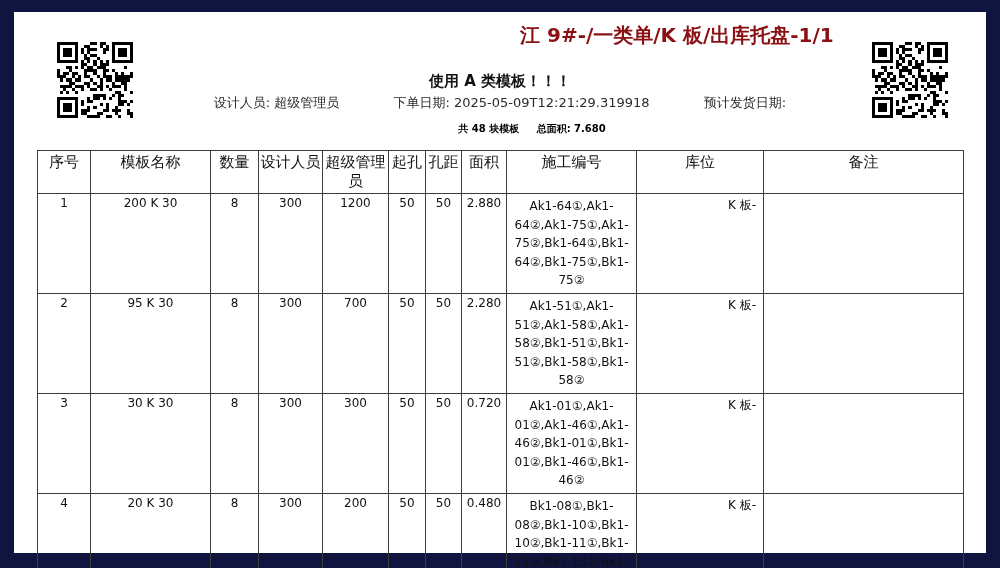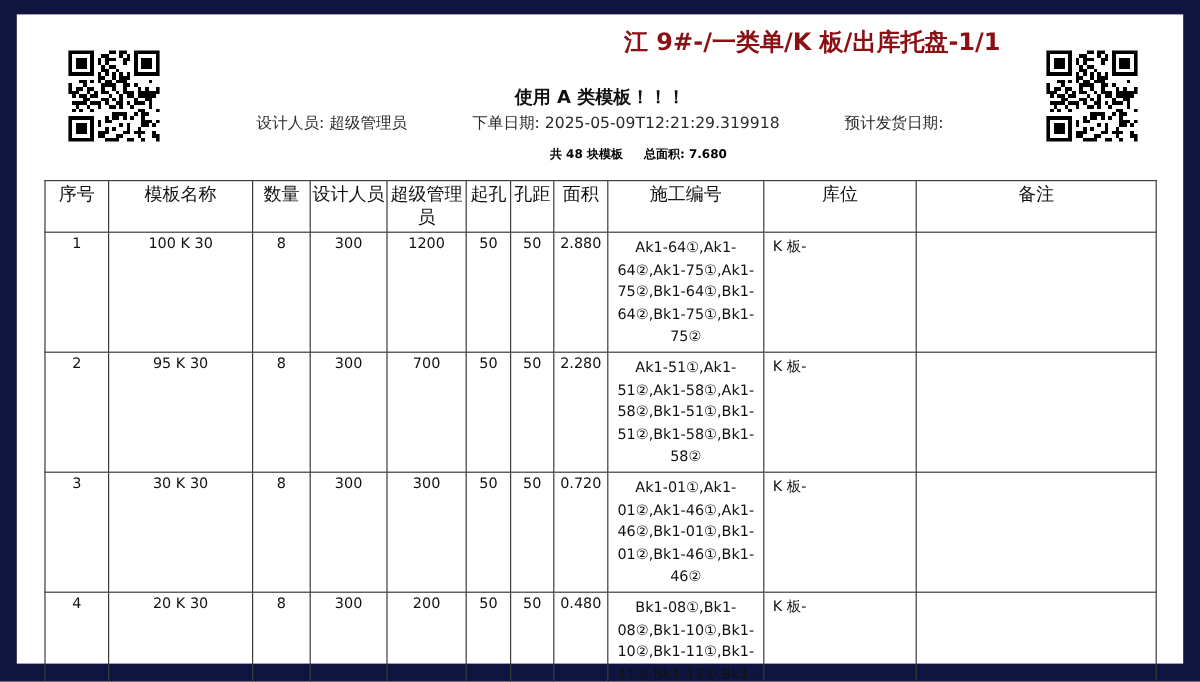--- a/index.html
+++ b/index.html
@@ -74,21 +74,21 @@
   table.sheet tbody td{height:89px;}
   
   col.c0{width:53px;}  col.c1{width:120px;} col.c2{width:48px;}
   col.c3{width:64px;}  col.c4{width:66px;}  col.c5{width:37px;}
   col.c6{width:36px;}  col.c7{width:45px;}  col.c8{width:130px;}
   col.c9{width:127px;} col.c10{width:200px;}
   table.sheet td.col8{
     text-align:center;padding:3px 7px;line-height:1.55;
   }
   table.sheet td.col9{
-    text-align:left;padding:3px 7px;
+    text-align:right;padding:3px 7px;
   }
 </style>
 </head>
 <body>
 
 <div class="page">
 
   <div class="qr qr-left"><svg viewBox="0 0 25 25" width="100%" height="100%" shape-rendering="crispEdges">
         <g fill="#000">
           <rect x="0" y="0" width="1" height="1"></rect>
@@ -711,21 +711,21 @@
           <th>孔距</th>
           <th>面积</th>
           <th>施工编号</th>
           <th>库位</th>
           <th>备注</th>
         </tr>
     </thead>
     <tbody>
         <tr>
           <td class="col0">1</td>
-          <td class="col1">100 K 30</td>
+          <td class="col1">200 K 30</td>
           <td class="col2">8</td>
           <td class="col3">300</td>
           <td class="col4">1200</td>
           <td class="col5">50</td>
           <td class="col6">50</td>
           <td class="col7">2.880</td>
           <td class="col8">Ak1-64①,Ak1-64②,Ak1-75①,Ak1-75②,Bk1-64①,Bk1-64②,Bk1-75①,Bk1-75②</td>
           <td class="col9">K 板-</td>
           <td class="col10"></td>
         </tr>

